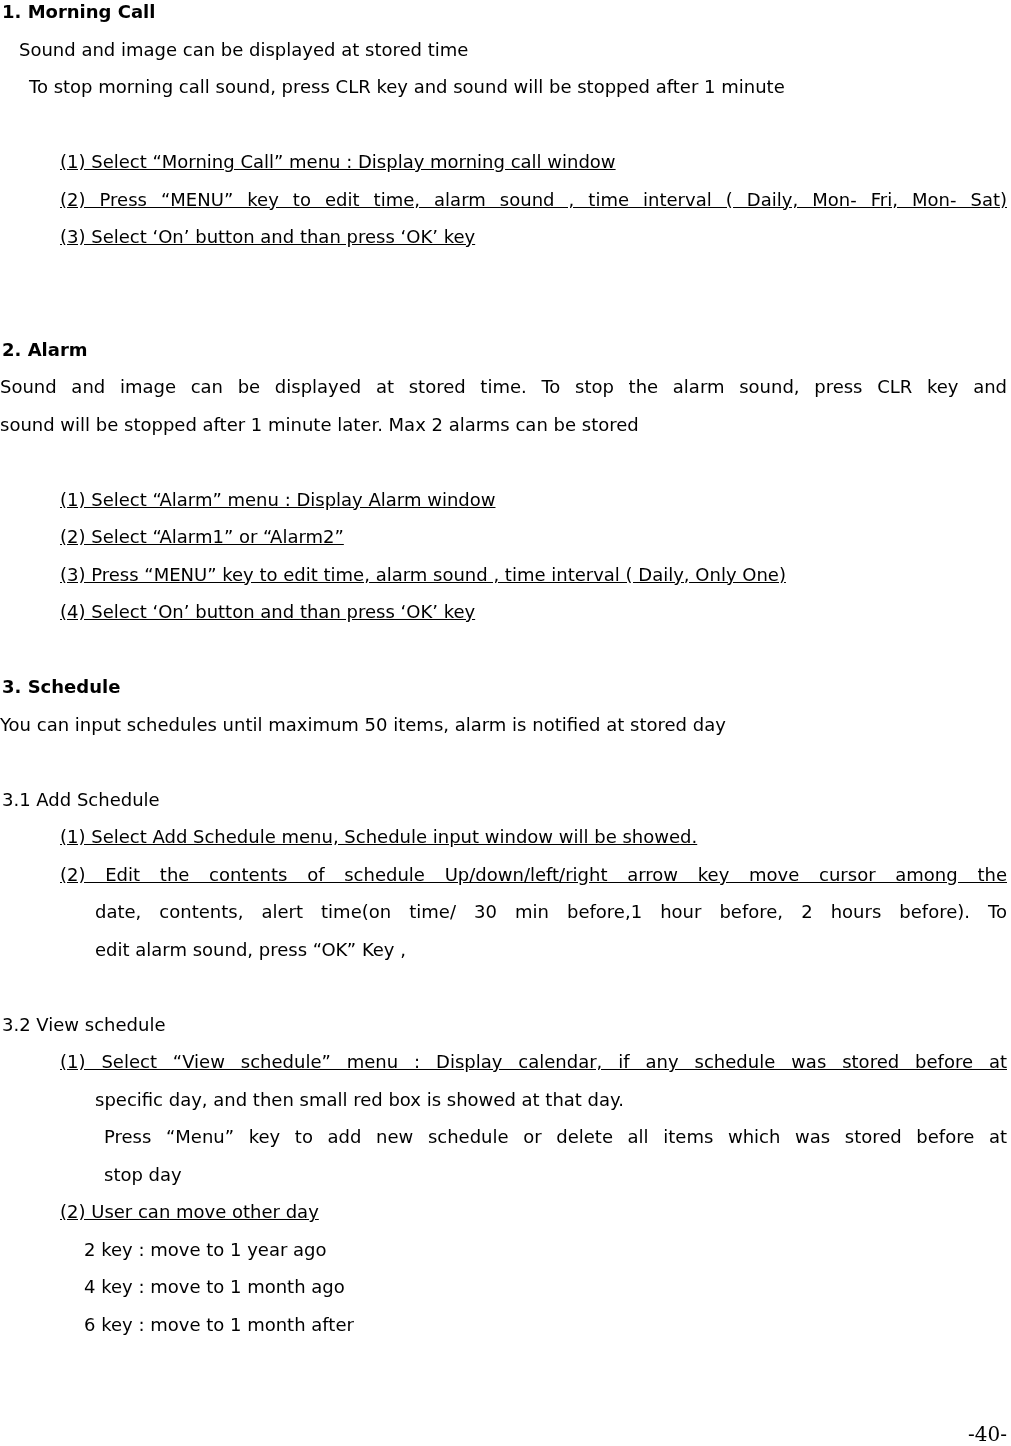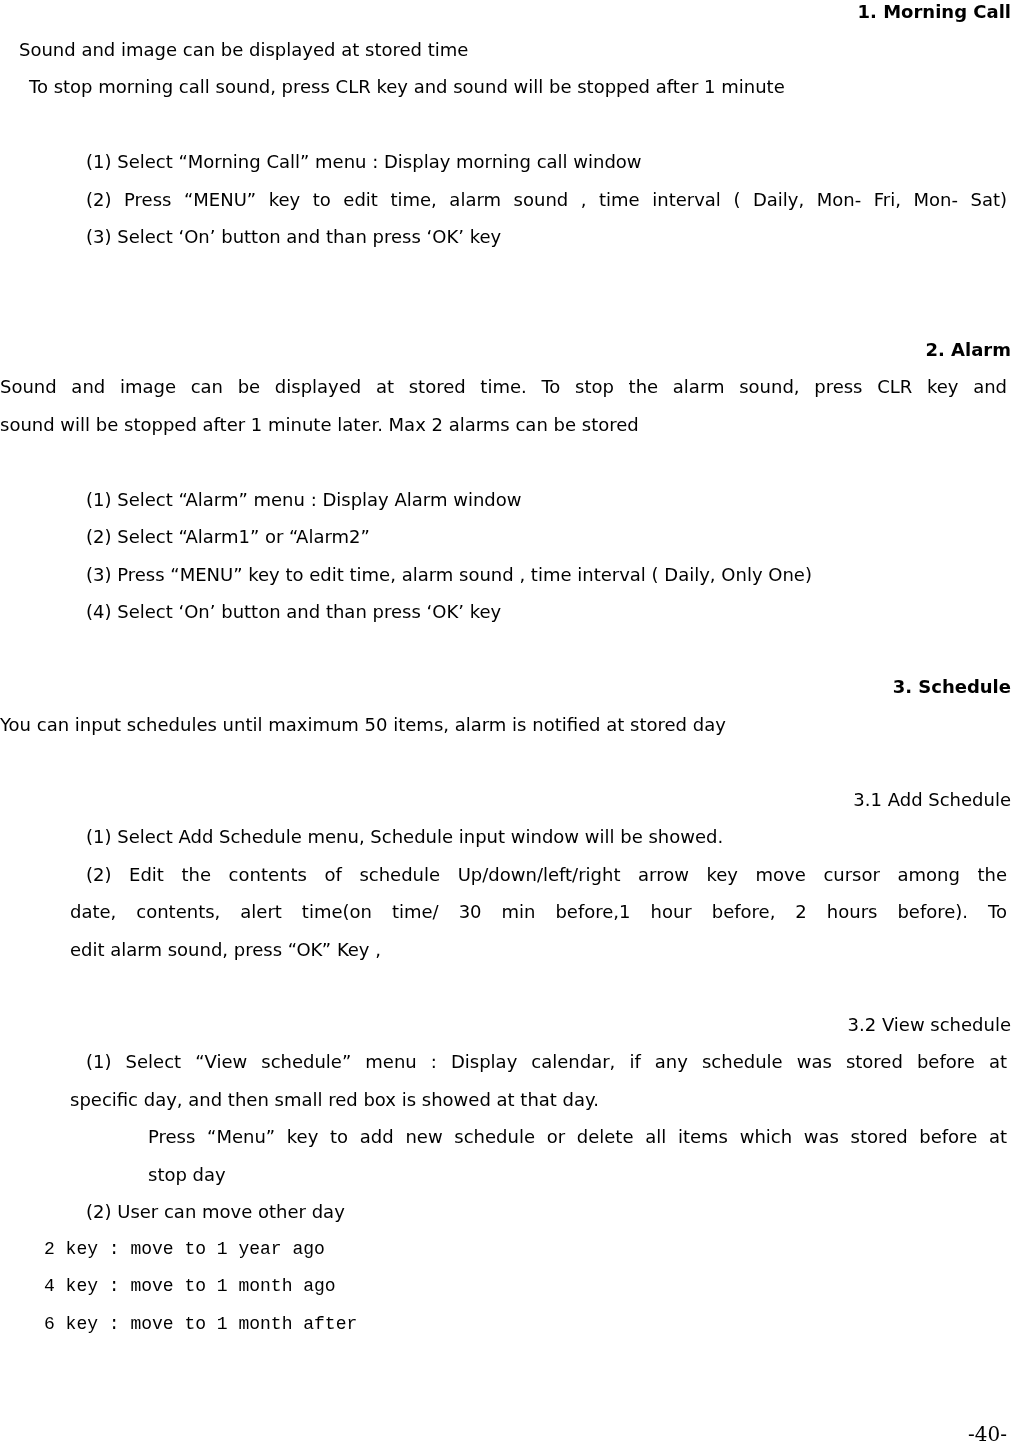--- a/index.html
+++ b/index.html
@@ -12,27 +12,27 @@
     font-family: "DejaVu Sans", "Liberation Sans", sans-serif;
     font-size: 18px;
     overflow: hidden;
   }
   .line {
     height: 37.5px;
     line-height: 23px;
     white-space: nowrap;
   }
   .b { font-weight: bold; }
-  .h    { padding-left: 2px; text-align: right; }
+  .h    { padding-left: 2px; }
   .i1   { padding-left: 19px; }
   .i2   { padding-left: 17px; margin-left: 12px; }
-  .step { padding-left: 86px; }
-  .wrap { padding-left: 70px; }
-  .press{ padding-left: 104px; margin-left: 44px; }
-  .key  { padding-left: 44px; font-family: Liberation Mono, monospace; }
+  .step { padding-left: 60px; text-decoration: underline; }
+  .wrap { padding-left: 95px; }
+  .press{ padding-left: 104px; }
+  .key  { padding-left: 84px; }
   .just {
     white-space: normal;
     text-align: justify;
     -moz-text-align-last: justify;
     text-align-last: justify;
     padding-right: 4px;
     overflow: hidden;
   }
   .pageno {
     position: absolute;

